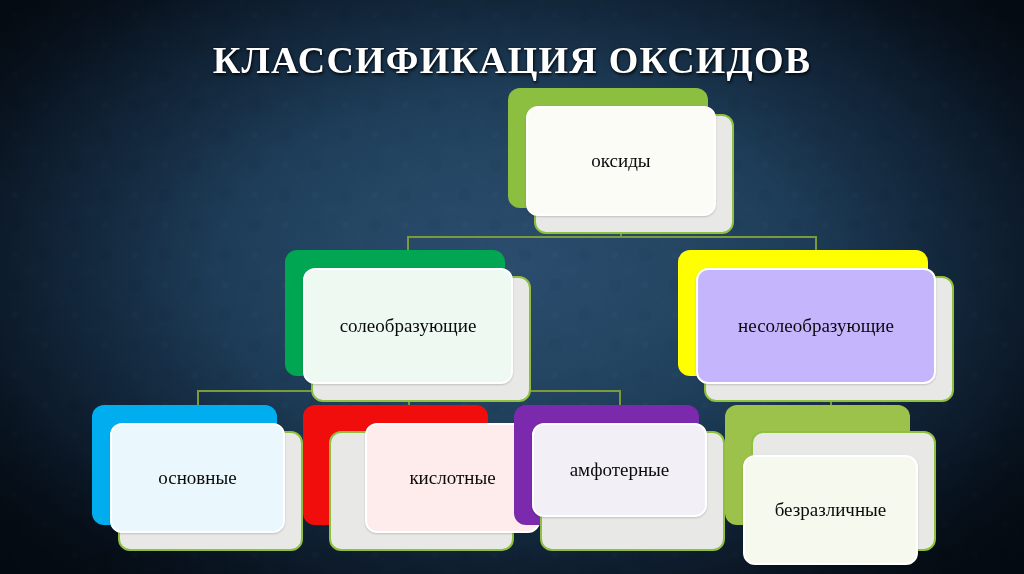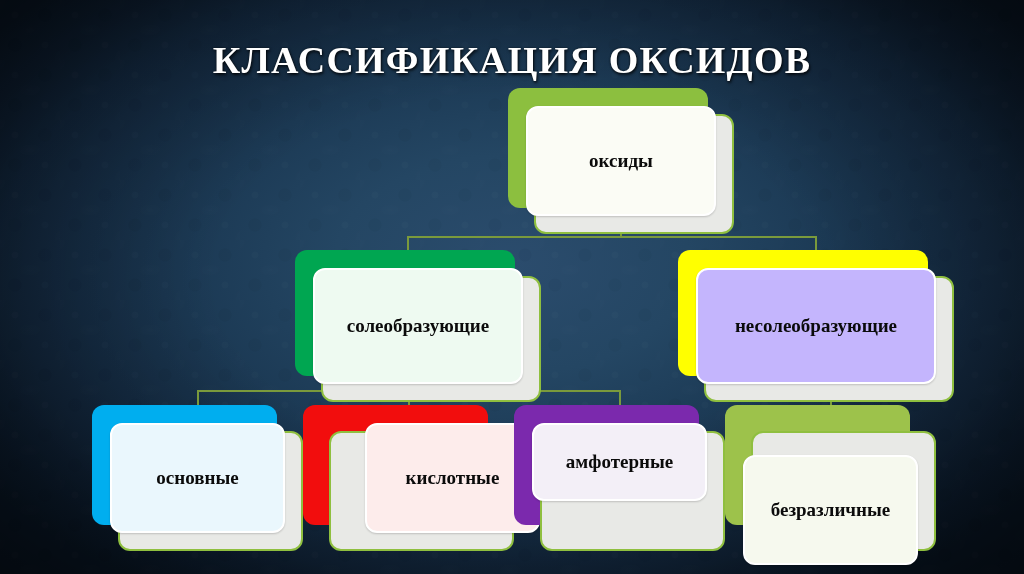--- a/index.html
+++ b/index.html
@@ -100,21 +100,21 @@
     border-radius: 12px;
     border: 2px solid #ffffff;
     box-sizing: border-box;
     display: flex;
     align-items: center;
     justify-content: center;
     box-shadow: 0 1px 2px rgba(0,0,0,0.18);
   }
   .node .label {
     color: #0b0b0b;
-    font-weight: bold;
+    font-weight: normal;
     line-height: 1.1;
     text-align: center;
     white-space: nowrap;
   }
 </style>
 </head>
 <body>
 
 <div id="slide">
 
@@ -138,21 +138,21 @@
       <div class="conn v" style="left: 829.5px; top: 372px; height: 51px; background: rgb(122, 154, 60);"></div>
     </div>
   <div id="nodes">
       <div class="node" style="left: 508px; top: 88px; width: 226px; height: 146px;">
         <div class="back" style="width: 200px; height: 120px; background: rgb(140, 191, 63);"></div>
         <div class="shadowcard" style="left: 26px; top: 26px; width: 200px; height: 120px;"></div>
         <div class="front" style="left: 18px; top: 18px; width: 190px; height: 110px; background: rgb(251, 252, 245);">
           <div class="label" style="font-size: 19px;">оксиды</div>
         </div>
       </div>
-      <div class="node" style="left: 295px; top: 250px; width: 229px; height: 152px;">
+      <div class="node" style="left: 285px; top: 250px; width: 229px; height: 152px;">
         <div class="back" style="width: 220px; height: 126px; background: rgb(0, 166, 81);"></div>
         <div class="shadowcard" style="left: 26px; top: 26px; width: 220px; height: 126px;"></div>
         <div class="front" style="left: 18px; top: 18px; width: 210px; height: 116px; background: rgb(238, 250, 241);">
           <div class="label" style="font-size: 19px;">солеобразующие</div>
         </div>
       </div>
       <div class="node" style="left: 678px; top: 250px; width: 276px; height: 152px;">
         <div class="back" style="width: 250px; height: 126px; background: rgb(255, 255, 0);"></div>
         <div class="shadowcard" style="left: 26px; top: 26px; width: 250px; height: 126px;"></div>
         <div class="front" style="left: 18px; top: 18px; width: 240px; height: 116px; background: #c4b5fd;">
@@ -169,21 +169,21 @@
       <div class="node" style="left: 303px; top: 405px; width: 211px; height: 146px;">
         <div class="back" style="width: 185px; height: 120px; background: rgb(242, 13, 13);"></div>
         <div class="shadowcard" style="left: 26px; top: 26px; width: 185px; height: 120px;"></div>
         <div class="front" style="left: 18px; top: 18px; width: 175px; height: 110px; background: rgb(253, 236, 235); margin-left: 44px;">
           <div class="label" style="font-size: 19px;">кислотные</div>
         </div>
       </div>
       <div class="node" style="left: 514px; top: 405px; width: 211px; height: 146px;">
         <div class="back" style="width: 185px; height: 120px; background: rgb(123, 41, 173);"></div>
         <div class="shadowcard" style="left: 26px; top: 26px; width: 185px; height: 120px;"></div>
-        <div class="front" style="left: 18px; top: 18px; width: 175px; height: 78px; background: rgb(243, 239, 247);">
+        <div class="front" style="left: 18px; top: 18px; width: 175px; height: 94px; background: rgb(243, 239, 247);">
           <div class="label" style="font-size: 19px;">амфотерные</div>
         </div>
       </div>
       <div class="node" style="left: 725px; top: 405px; width: 211px; height: 146px;">
         <div class="back" style="width: 185px; height: 120px; background: rgb(157, 194, 75);"></div>
         <div class="shadowcard" style="left: 26px; top: 26px; width: 185px; height: 120px;"></div>
         <div class="front" style="left: 18px; top: 18px; width: 175px; height: 110px; background: rgb(246, 249, 238); margin-top: 32px;">
           <div class="label" style="font-size: 19px;">безразличные</div>
         </div>
       </div>

